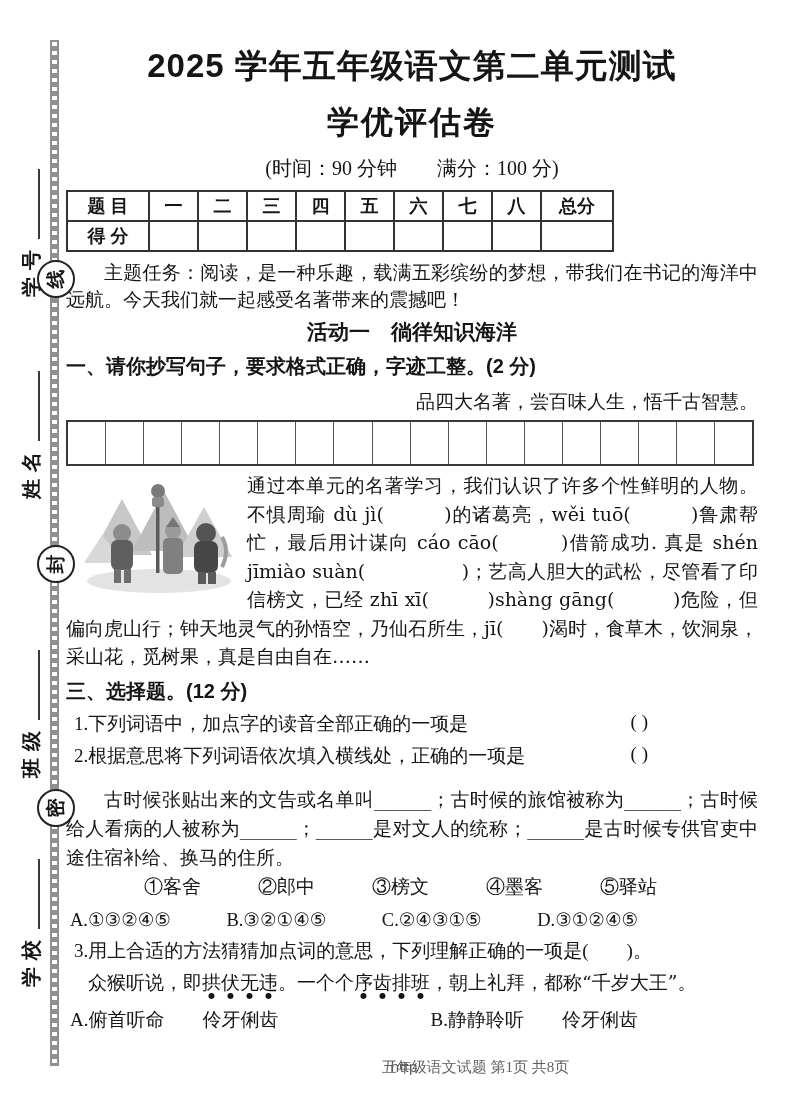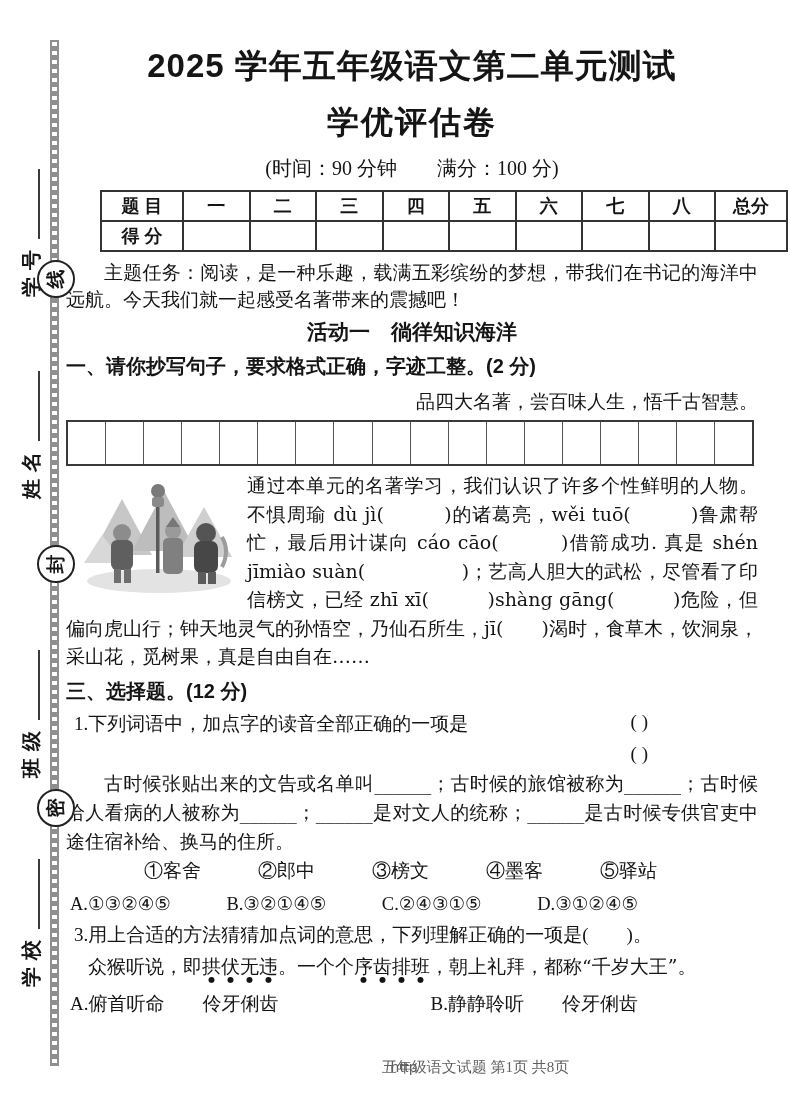--- a/index.html
+++ b/index.html
@@ -19,21 +19,21 @@
         font-size:19px;font-weight:bold;transform:rotate(-90deg);z-index:2;}
 
   
   .main{position:absolute;left:66px;top:0;width:692px;}
   .title1{margin-top:44px;text-align:center;font-family:"Liberation Sans",sans-serif;
         font-weight:bold;font-size:33px;letter-spacing:1px;}
   .title2{margin-top:12px;text-align:center;font-family:"Liberation Sans",sans-serif;
         font-weight:bold;font-size:32px;letter-spacing:2px;}
   .meta{margin-top:10px;text-align:center;font-size:20px;}
 
-  table.score{margin-top:8px;border-collapse:collapse;width:688px;table-layout:fixed;margin-left:34px;}
+  table.score{margin-top:8px;border-collapse:collapse;width:548px;table-layout:fixed;}
   table.score td{border:2px solid #333;height:28px;text-align:center;vertical-align:middle;
         font-family:"Liberation Sans",sans-serif;font-weight:bold;font-size:18px;padding:0;}
   table.score td.c0{width:80px;}
   table.score td.c9{width:70px;}
 
   .theme{margin-top:7px;font-family:"DejaVu Serif",serif;font-size:19px;line-height:27px;
         text-indent:2em;text-align:justify;}
   .activity{margin-top:5px;text-align:center;font-family:"Liberation Sans",sans-serif;
         font-weight:bold;font-size:21px;}
   .sec-head{margin-top:7px;font-family:"Liberation Sans",sans-serif;font-weight:bold;font-size:20px;}
@@ -45,21 +45,21 @@
 
   .s2-flow{margin-top:5px;}
   .illus{float:left;width:150px;height:118px;margin:6px 13px 2px 18px;}
   .passage{margin:0;font-family:"DejaVu Serif",serif;font-size:19px;line-height:28.5px;
         text-align:justify;}
   .kai{font-family:"DejaVu Serif",serif;}
 
   .q-stem{margin-top:6px;padding-left:8px;font-size:19px;display:flex;}
   .q-stem .bracket{margin-left:auto;margin-right:110px;}
   .opt-line{margin-top:11px;font-size:18.5px;white-space:nowrap;}
-  .q2-passage{margin-top:4px;font-family:"DejaVu Serif",serif;font-size:19px;line-height:29px;
+  .q2-passage{margin-top:16px;font-family:"DejaVu Serif",serif;font-size:19px;line-height:29px;
         text-indent:2em;text-align:justify;}
   .q2-options{margin-top:2px;padding-left:78px;font-size:19px;}
   .q2-answers{margin-top:7px;padding-left:4px;font-size:18.5px;}
   .q3-passage{margin-top:6px;padding-left:22px;font-family:"DejaVu Serif",serif;font-size:19px;white-space:nowrap;}
   .q3-answers{margin-top:11px;padding-left:4px;font-size:19px;white-space:nowrap;}
 
   
   .em-dot{position:relative;display:inline-block;}
   .em-dot::after{content:"●";position:absolute;left:50%;transform:translateX(-50%);
         bottom:-0.62em;font-size:0.42em;line-height:1;}
@@ -190,20 +190,21 @@
     </div>
 
     <div class="sec-head">三、选择题。(12 分)</div>
 
     <div class="q-stem">
       <span>1.下列词语中，加点字的读音全部正确的一项是</span>
       <span class="bracket">(  )</span>
     </div>
 
     <div class="q-stem">
+      <span>2.根据意思将下列词语依次填入横线处，正确的一项是</span>
       <span class="bracket">(  )</span>
     </div>
     <div class="q2-passage">古时候张贴出来的文告或名单叫______；古时候的旅馆被称为______；古时候给人看病的人被称为______；______是对文人的统称；______是古时候专供官吏中途住宿补给、换马的住所。</div>
     <div class="q2-options kai">①客舍　　　②郎中　　　③榜文　　　④墨客　　　⑤驿站</div>
     <div class="q2-answers">A.①③②④⑤　　　B.③②①④⑤　　　C.②④③①⑤　　　D.③①②④⑤</div>
 
     <div class="q-stem">
       <span>3.用上合适的方法猜猜加点词的意思，下列理解正确的一项是(　　)。</span>
     </div>
     <div class="q3-passage"><span>众猴听说，即</span><span class="em-dot">拱</span><span class="em-dot">伏</span><span class="em-dot">无</span><span class="em-dot">违</span><span>。一个个</span><span class="em-dot">序</span><span class="em-dot">齿</span><span class="em-dot">排</span><span class="em-dot">班</span><span>，朝上礼拜，都称“千岁大王”。</span></div>

